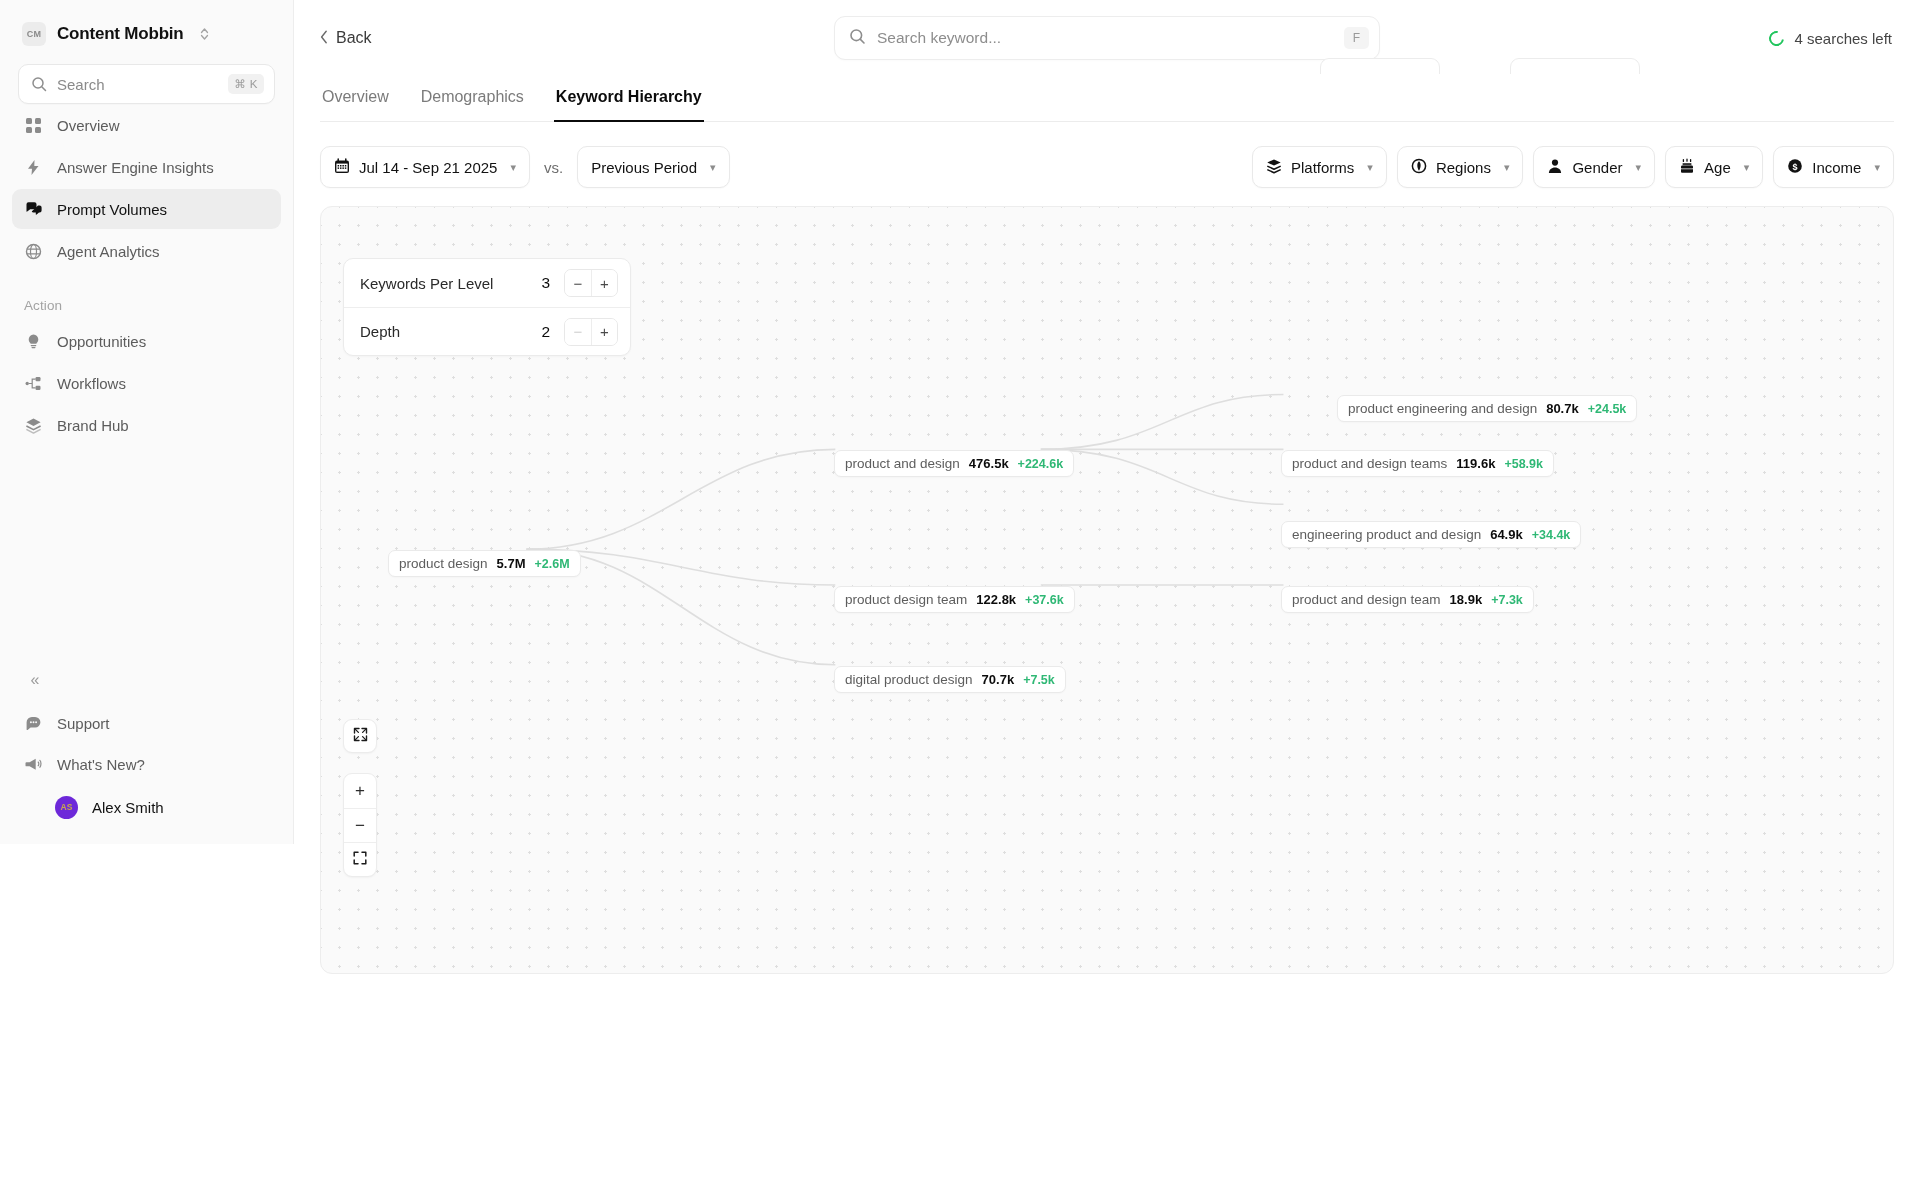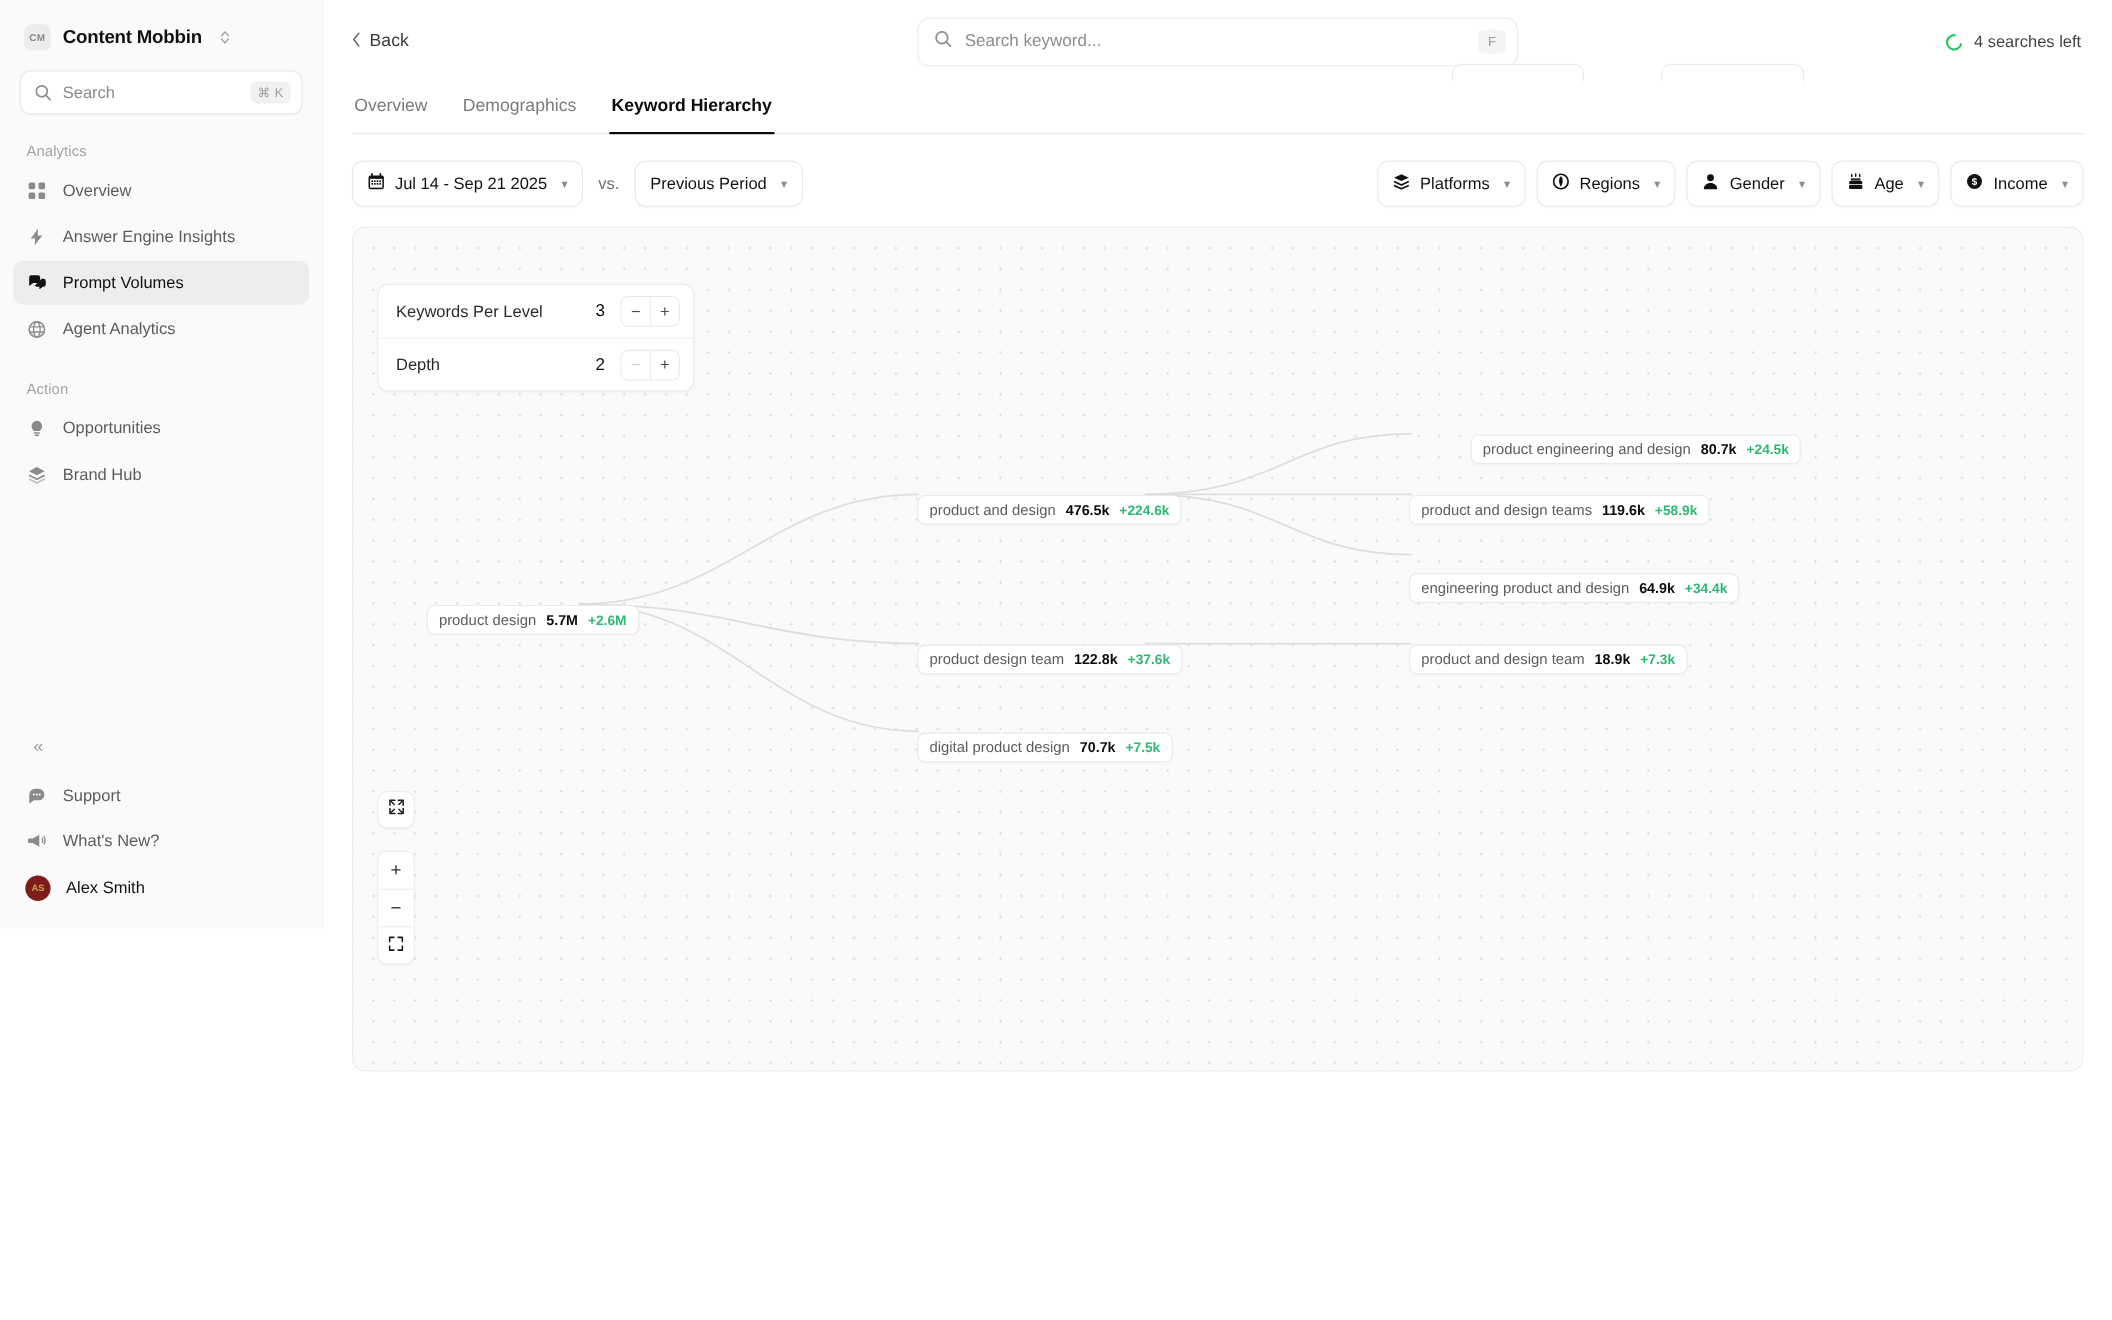--- a/index.html
+++ b/index.html
@@ -77,24 +77,25 @@
     display:flex; align-items:center; justify-content:center;
     color:#9b9b9b; font-size:16px; border-radius:8px; cursor:pointer;
   }
   .user-row {
     display:flex; align-items:center; gap:14px;
     height: 42px; margin: 2px 12px; padding-left: 11px; border-radius:9px;
     font-size:15px; color:#111;
   }
   .avatar {
     width:23px; height:23px; border-radius:50%;
-    background:#7f1d1d; color:#c8a84b;
+    background:#6d28d9; color:#c8a84b;
     font-size:8.5px; font-weight:700;
     display:flex;align-items:center;justify-content:center;
     flex:0 0 23px;
+    margin-left:32px;
   }
 
   
   .main { flex: 1; display:flex; flex-direction:column; position:relative; background:#fff;}
   .topbar {
     height: 76px; display:flex; align-items:center;
     padding: 0 28px 0 26px;
     position: relative;
     flex: 0 0 76px;
   }
@@ -248,21 +249,20 @@
       <span class="si">
         <svg width="16" height="16" viewBox="0 0 16 16">
             <circle cx="7" cy="7" r="5" stroke="currentColor" stroke-width="1.5" fill="none"></circle>
             <path d="M11 11l3.5 3.5" stroke="currentColor" stroke-width="1.5" stroke-linecap="round"></path>
           </svg>
       </span>
       <span class="stext">Search</span>
       <span class="kbd">⌘ K</span>
     </div>
 
-    <div class="nav-section-label">Analytics</div>
 
     <div class="nav-item">
       <span class="ico">
         <svg width="17" height="17" viewBox="0 0 17 17">
             <rect x="1" y="1" width="6" height="6" rx="1.5" fill="currentColor"></rect>
             <rect x="10" y="1" width="6" height="6" rx="1.5" fill="currentColor"></rect>
             <rect x="1" y="10" width="6" height="6" rx="1.5" fill="currentColor"></rect>
             <rect x="10" y="10" width="6" height="6" rx="1.5" fill="currentColor"></rect>
           </svg>
       </span>
@@ -304,20 +304,31 @@
     <div class="nav-item">
       <span class="ico">
         <svg width="17" height="17" viewBox="0 0 17 17">
             <path d="M8.5 1.5A5 5 0 003.7 6.6c0 2 1.2 3 2 4.2h5.6c.8-1.2 2-2.2 2-4.2a5 5 0 00-4.8-5.1z" fill="currentColor"></path>
             <path d="M6.3 12.6h4.4M7.1 14.6h2.8" stroke="currentColor" stroke-width="1.3" stroke-linecap="round"></path>
           </svg>
       </span>
       <span>Opportunities</span>
     </div>
 
+    <div class="nav-item">
+      <span class="ico">
+        <svg width="17" height="17" viewBox="0 0 17 17">
+            <circle cx="2.2" cy="8.5" r="1.7" fill="currentColor"></circle>
+            <rect x="10.5" y="2" width="5" height="4.2" rx="1.2" fill="currentColor"></rect>
+            <rect x="10.5" y="10.8" width="5" height="4.2" rx="1.2" fill="currentColor"></rect>
+            <path d="M4 8.5h3.2V4.1h3.3M7.2 8.5v4.4h3.3" stroke="currentColor" stroke-width="1.2" fill="none"></path>
+          </svg>
+      </span>
+      <span>Workflows</span>
+    </div>
 
     <div class="nav-item">
       <span class="ico">
         <svg width="17" height="17" viewBox="0 0 17 17">
             <path d="M8.5 1.6L15.6 5.3 8.5 9 1.4 5.3 8.5 1.6z" fill="currentColor"></path>
             <path d="M1.4 9l7.1 3.7L15.6 9" stroke="currentColor" stroke-width="1.5" fill="none" stroke-linejoin="round"></path>
             <path d="M1.4 12.4l7.1 3.7 7.1-3.7" stroke="currentColor" stroke-width="1.5" fill="none" stroke-linejoin="round" opacity=".55"></path>
           </svg>
       </span>
       <span>Brand Hub</span>

